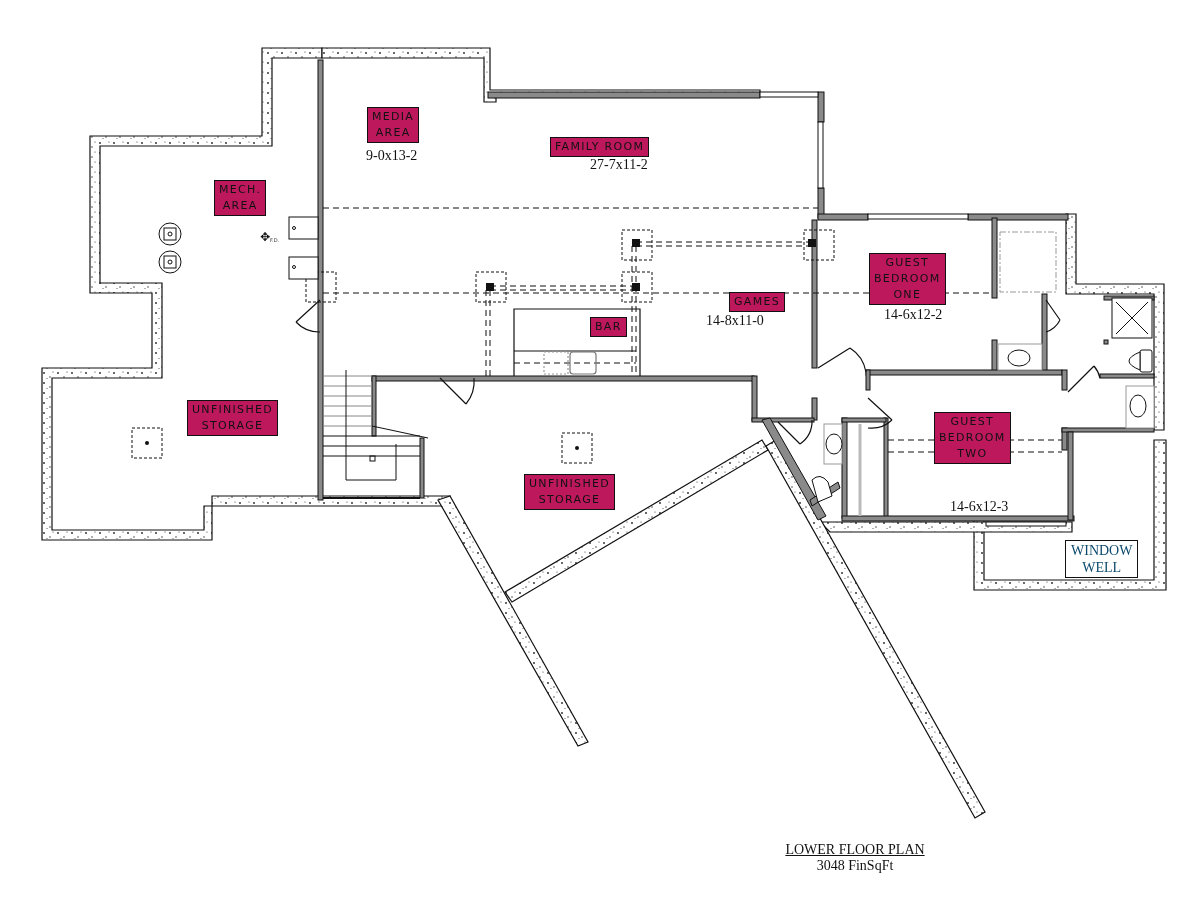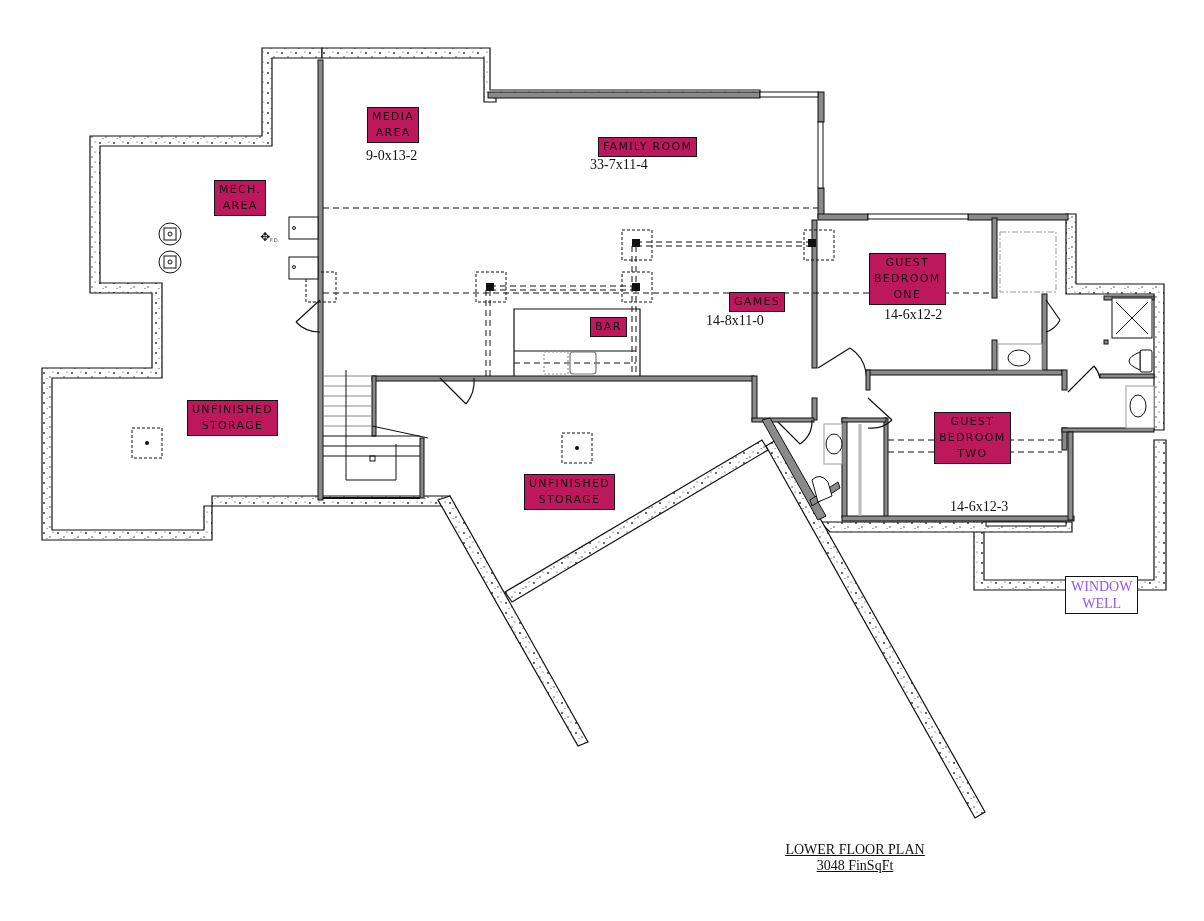--- a/index.html
+++ b/index.html
@@ -1,20 +1,20 @@
 <!DOCTYPE html>
 <html><head>
 <meta charset="utf-8">
 <style>
   html, body { margin: 0; padding: 0; background: #ffffff; }
   body { width: 1204px; height: 921px; position: relative; overflow: hidden; font-family: "DejaVu Sans", sans-serif; }
   #plan { position: absolute; left: 0; top: 0; }
   .lbl { position: absolute; border: 1.2px solid #111; background: #be185d; font-family: "DejaVu Sans", sans-serif; font-size: 11px; letter-spacing: 1.3px; text-transform: uppercase; color: #111; text-align: center; line-height: 16px; padding: 1px 4px; white-space: pre-line; }
   .dim { position: absolute; font-family: "Liberation Serif", serif; font-size: 14px; color: #111; text-align: center; white-space: nowrap; }
-  .serif-lbl { position: absolute; border: 1.2px solid #111; background: #fff; font-family: "Liberation Serif", serif; font-size: 14px; color: #8b5cf6; text-align: center; line-height: 17px; padding: 1px 5px; white-space: pre-line; margin-top: 36px; }
+  .serif-lbl { position: absolute; border: 1.2px solid #111; background: #fff; font-family: "Liberation Serif", serif; font-size: 14px; color: #0c4a6e; text-align: center; line-height: 17px; padding: 1px 5px; white-space: pre-line; }
   .title { position: absolute; font-family: "Liberation Serif", serif; font-size: 14px; color: #111; text-align: center; }
   .title .t1 { text-decoration: underline; display: block; }
   .title .t2 { display: block; }
 </style>
 </head>
 <body>
 
 <svg id="plan" width="1204" height="921" viewBox="0 0 1204 921" xmlns="http://www.w3.org/2000/svg">
   <defs>
     <pattern id="conc" width="14" height="10" patternUnits="userSpaceOnUse">
@@ -204,22 +204,22 @@
     <path d="M812,480 Q820,472 828,482 L832,496 L818,502 Z"></path>
 
     <line x1="860" y1="424" x2="860" y2="516" stroke="#bbb" stroke-width="3"></line>
   </g>
 </svg>
 
 <div class="lbl" style="left:367px; top:107px;">MEDIA
 AREA</div>
 <div class="dim" style="left:366px; top:148px;">9-0x13-2</div>
 
-<div class="lbl" style="left:598px; top:137px;">FAMILY ROOM</div>
-<div class="dim" style="left:590px; top:157px;">33-7x11-4</div>
+<div class="lbl" style="left:550px; top:137px;">FAMILY ROOM</div>
+<div class="dim" style="left:590px; top:157px;">27-7x11-2</div>
 
 <div class="lbl" style="left:214px; top:180px;">MECH.
 AREA</div>
 
 <div class="lbl" style="left:702px; top:292px;margin-left:27px;">GAMES</div>
 <div class="dim" style="left:706px; top:313px;">14-8x11-0</div>
 
 <div class="lbl" style="left:557px; top:317px;margin-left:33px;">BAR</div>
 
 <div class="lbl" style="left:869px; top:253px;">GUEST
@@ -234,16 +234,16 @@
 
 <div class="lbl" style="left:187px; top:400px;">UNFINISHED
 STORAGE</div>
 
 <div class="lbl" style="left:524px; top:474px;">UNFINISHED
 STORAGE</div>
 
 <div class="serif-lbl" style="left:1065px; top:540px;">WINDOW
 WELL</div>
 
-<div class="title" style="left:775px; top:842px; width:160px;text-decoration:underline;">
+<div class="title" style="left:775px; top:842px; width:160px;">
   <span class="t1">LOWER FLOOR PLAN</span>
   <span class="t2">3048 FinSqFt</span>
 </div>
 
 </body></html>

